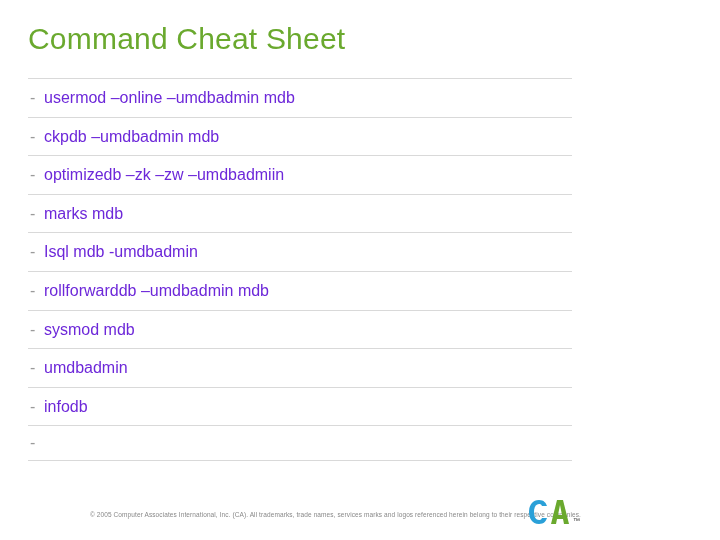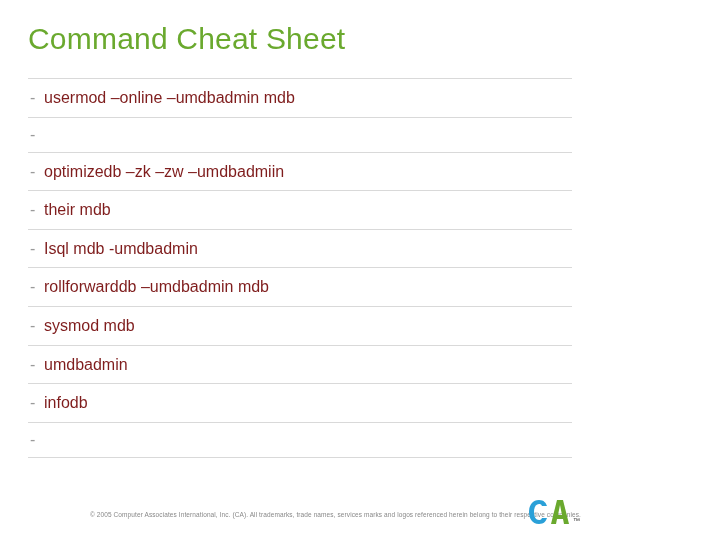--- a/index.html
+++ b/index.html
@@ -27,21 +27,21 @@
     align-items: baseline;
   }
   .list-row:first-child { border-top: 1px solid #d9d9d9; }
   .dash {
     color: #9a9a9a;
     font-size: 16px;
     width: 14px;
     flex: 0 0 14px;
   }
   .cmd {
-    color: #7f1d1d;
+    color: #6d28d9;
     font-size: 16px;
     line-height: 1.35;
   }
   .footer {
     position: absolute;
     left: 90px; bottom: 22px;
     font-size: 6.5px;
     color: #888;
     letter-spacing: 0.1px;
   }
@@ -66,28 +66,29 @@
 
   <div class="title">Command Cheat Sheet</div>
 
   <div class="list">
     <div class="list-row">
       <span class="dash">-</span>
       <span class="cmd">usermod –online –umdbadmin mdb</span>
     </div>
     <div class="list-row">
       <span class="dash">-</span>
+      <span class="cmd">ckpdb –umdbadmin mdb</span>
     </div>
     <div class="list-row">
       <span class="dash">-</span>
       <span class="cmd">optimizedb –zk –zw –umdbadmiin</span>
     </div>
     <div class="list-row">
       <span class="dash">-</span>
-      <span class="cmd">their mdb</span>
+      <span class="cmd">marks mdb</span>
     </div>
     <div class="list-row">
       <span class="dash">-</span>
       <span class="cmd">Isql mdb -umdbadmin</span>
     </div>
     <div class="list-row">
       <span class="dash">-</span>
       <span class="cmd">rollforwarddb –umdbadmin mdb</span>
     </div>
     <div class="list-row">

